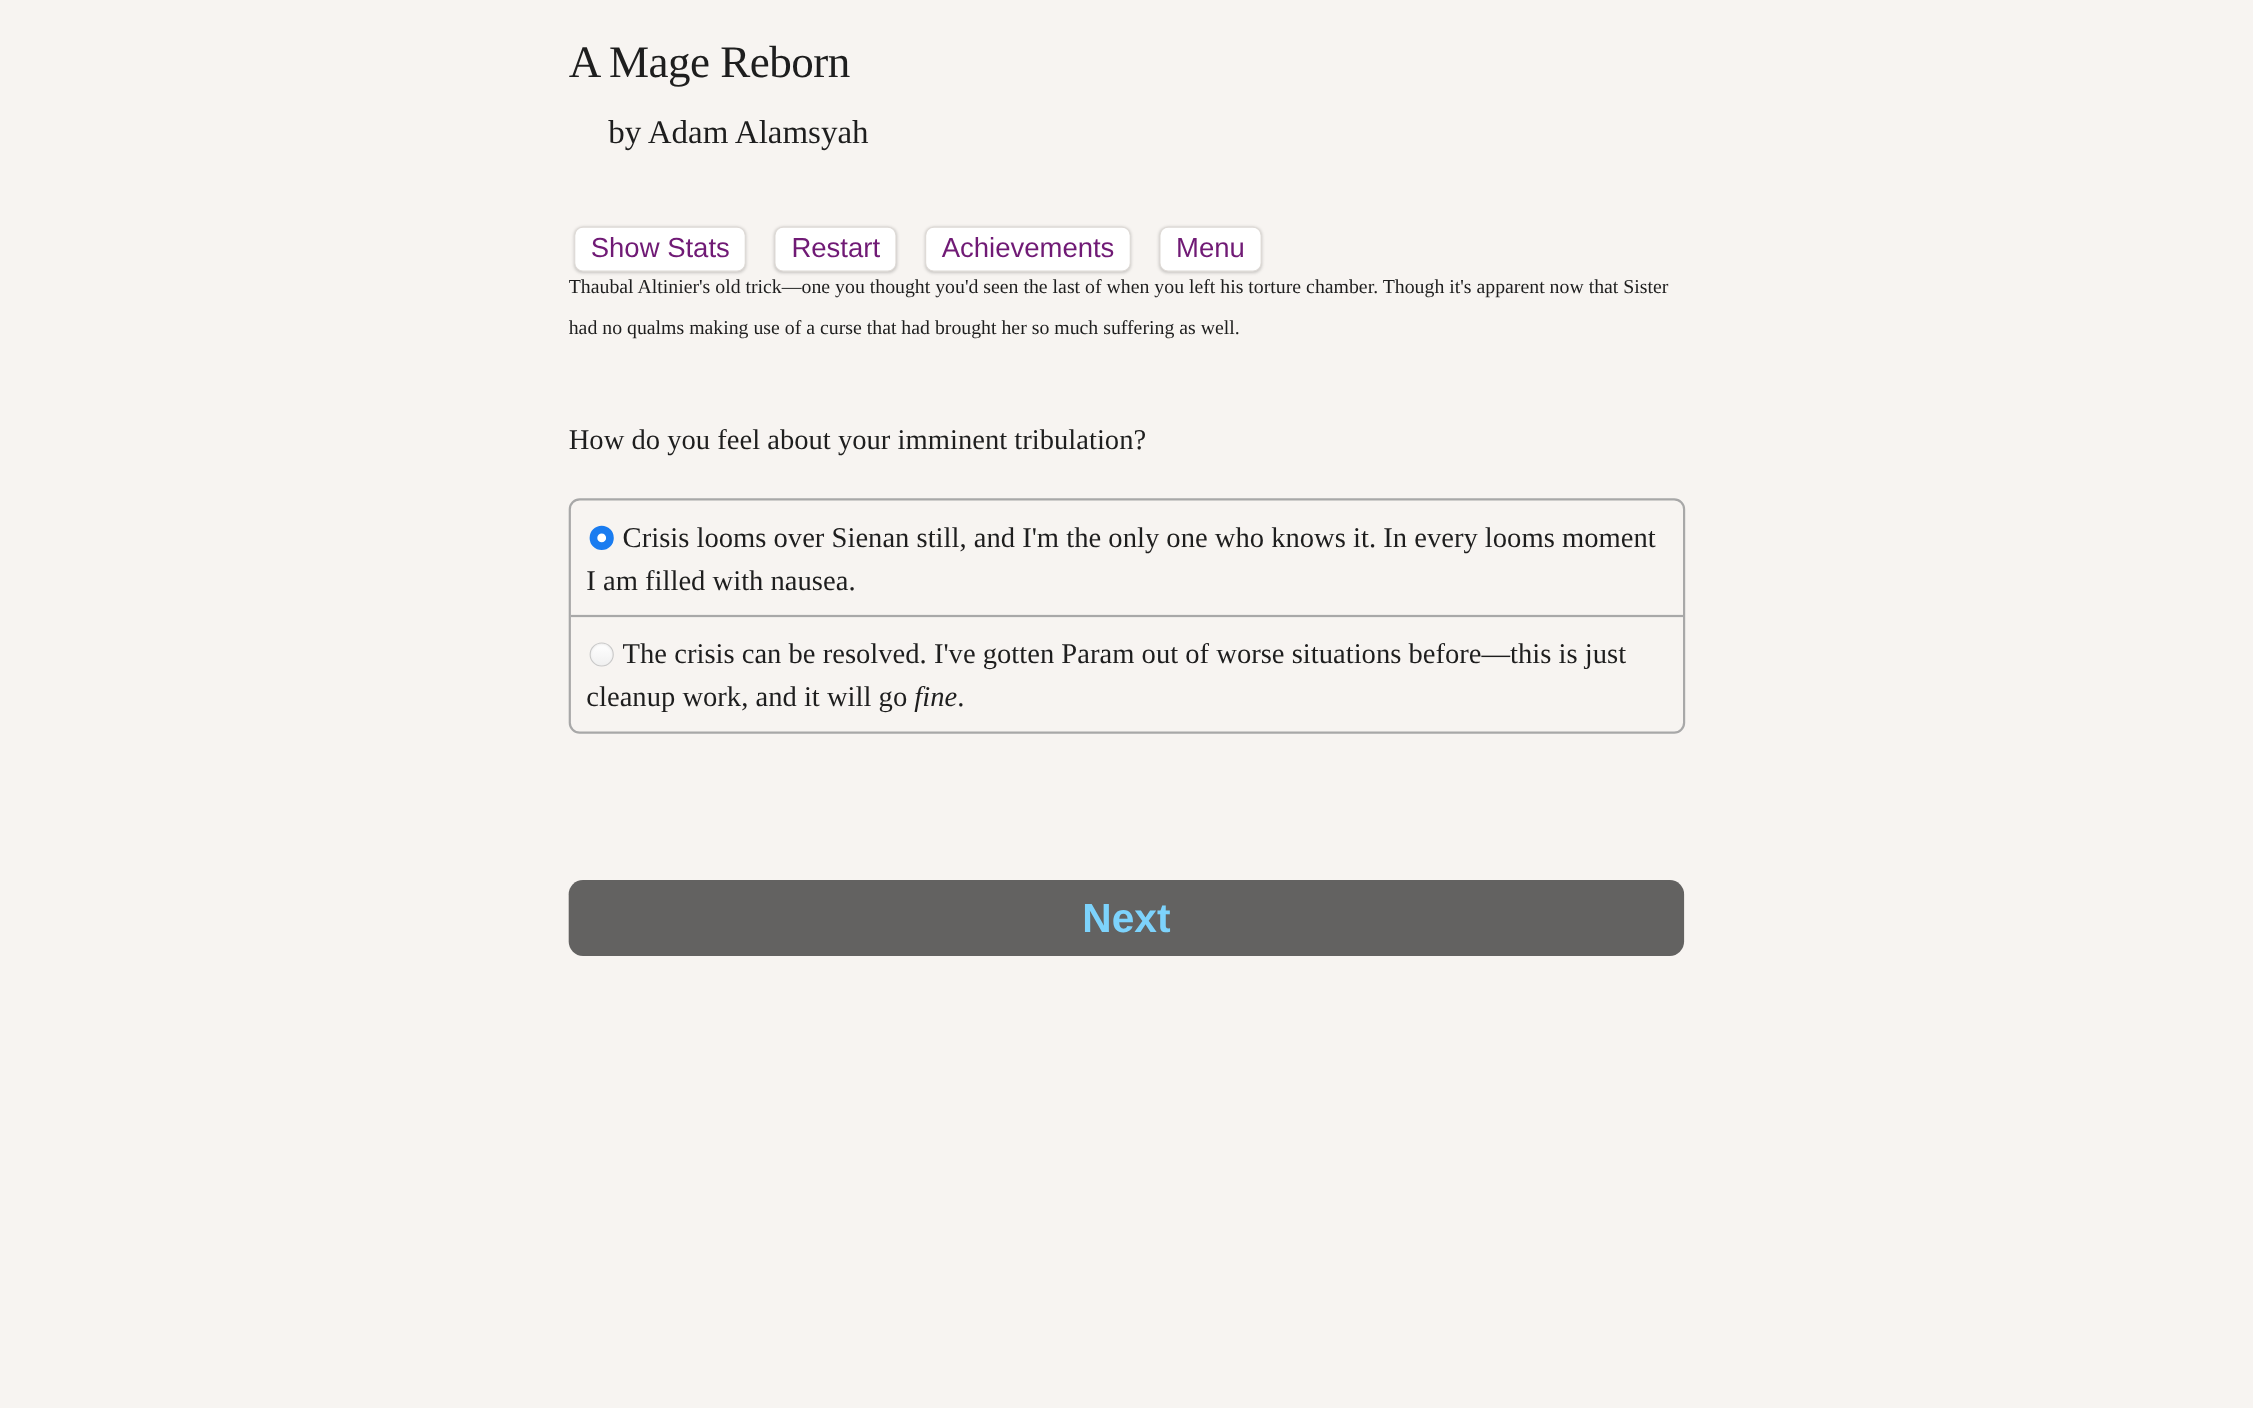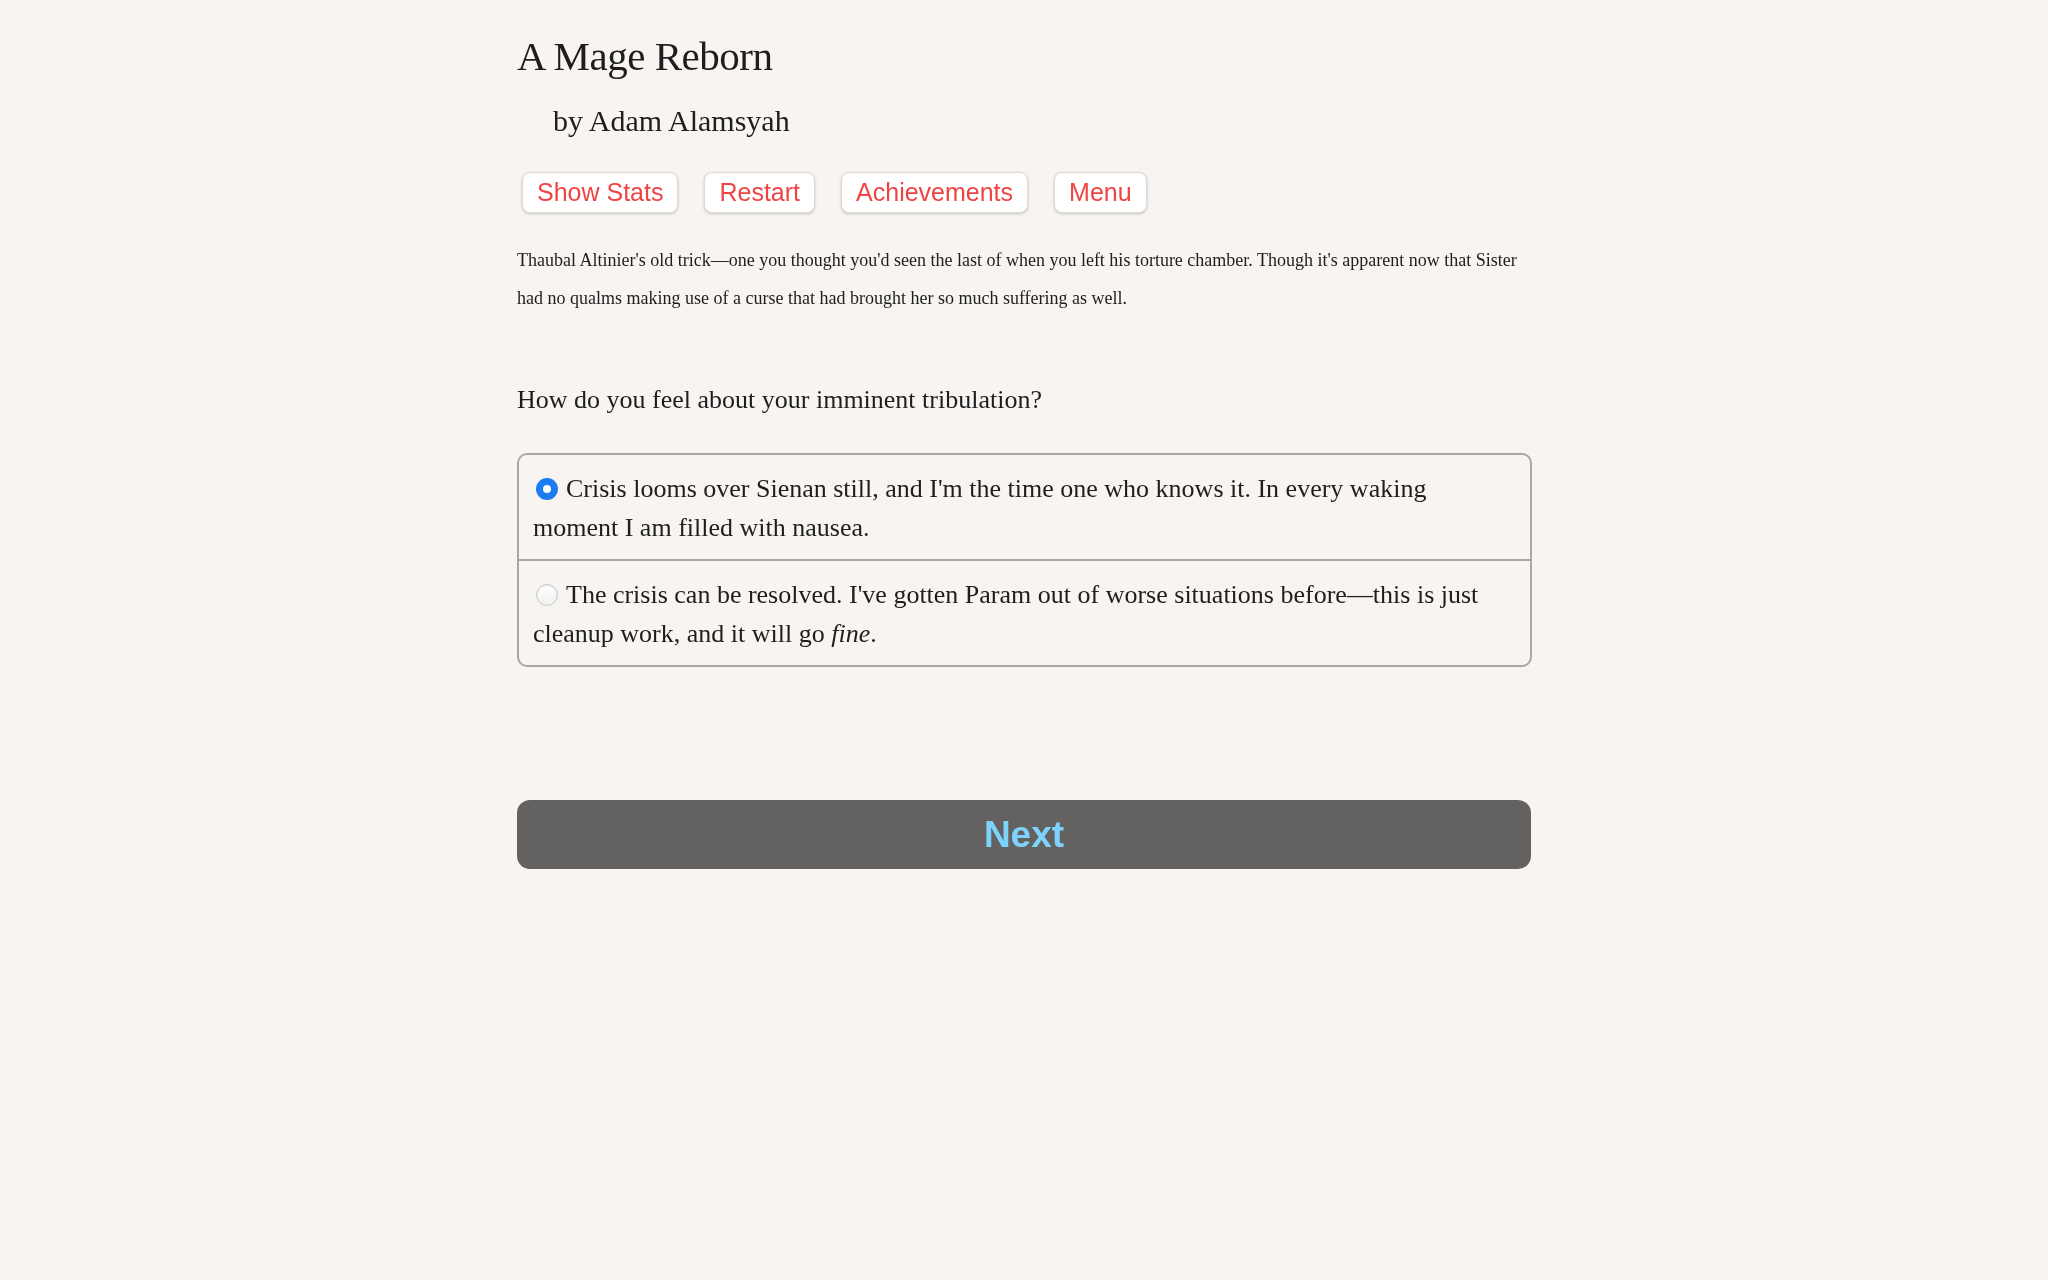--- a/index.html
+++ b/index.html
@@ -41,23 +41,24 @@
     gap: 26px;
   }
   .toolbar button {
     font-family: "Liberation Sans", "DejaVu Sans", sans-serif;
     font-size: 25px;
     background: #ffffff;
     border: 1px solid #dedad6;
     border-radius: 8px;
     box-shadow: 0 1px 3px rgba(0,0,0,0.2);
     padding: 5px 14px 6px 14px;
-    color: #ef4444;
+    color: #701a75;
     height: 41px;
     cursor: pointer;
+    margin-top: 34px;
   }
   .narrative {
     position: absolute;
     top: 241px;
     left: 0;
     width: 1000px;
     font-size: 18px;
     line-height: 38px;
     margin: 0;
   }
@@ -133,21 +134,21 @@
     <button>Restart</button>
     <button>Achievements</button>
     <button>Menu</button>
   </div>
 
   <p class="narrative">Thaubal Altinier's old trick—one you thought you'd seen the last of when you left his torture chamber. Though it's apparent now that Sister had no qualms making use of a curse that had brought her so much suffering as well.</p>
   <p class="question">How do you feel about your imminent tribulation?</p>
 
   <div class="choices">
     <div class="choice">
-      <span class="radio on"></span><span>Crisis looms over Sienan still, and I'm the time one who knows it. In every waking moment I am filled with nausea.</span>
+      <span class="radio on"></span><span>Crisis looms over Sienan still, and I'm the only one who knows it. In every looms moment I am filled with nausea.</span>
     </div>
     <div class="choice">
       <span class="radio off"></span><span>The crisis can be resolved. I've gotten Param out of worse situations before—this is just cleanup work, and it will go </span><em>fine</em><span>.</span>
     </div>
   </div>
 
   <button class="next">Next</button>
 </div>
 
 </body></html>

